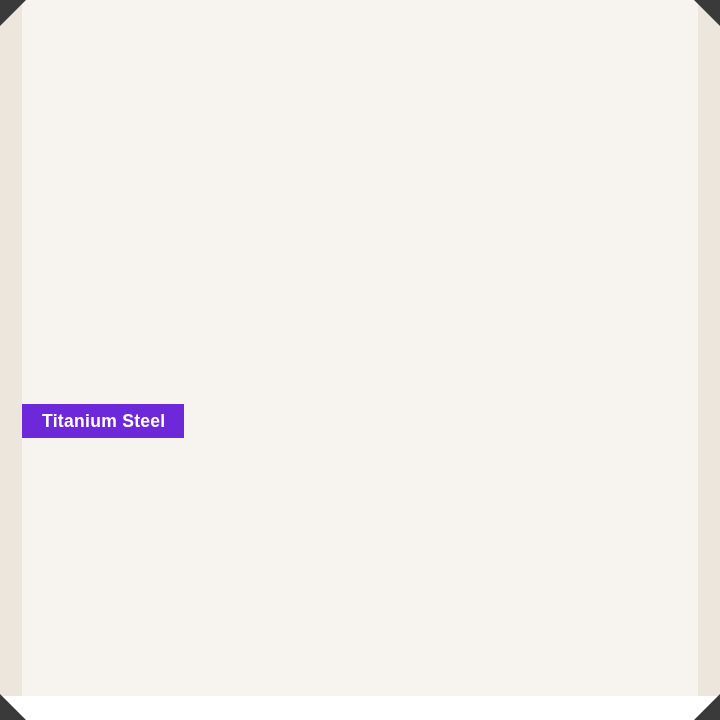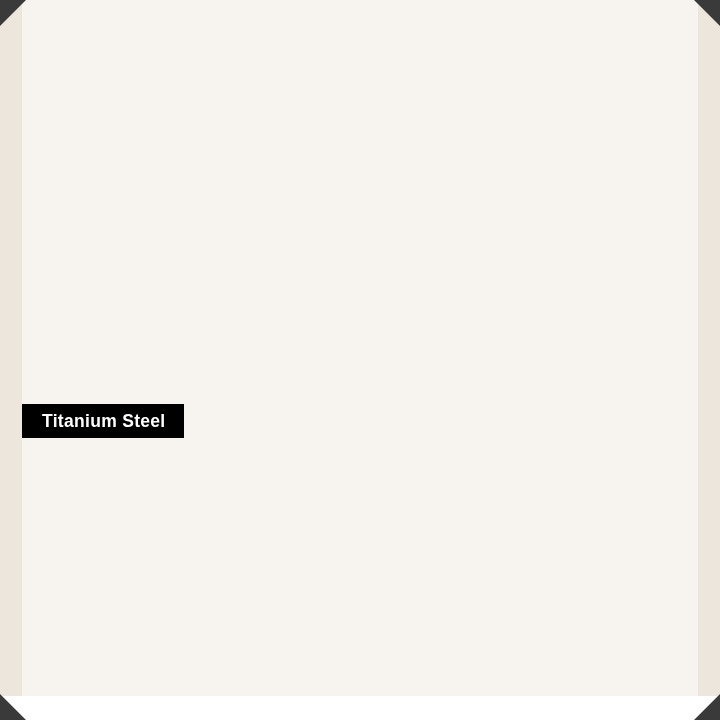--- a/index.html
+++ b/index.html
@@ -163,21 +163,21 @@
     box-shadow: 0 0 1px rgba(0,0,0,0.5);
   }
 
   
   .tag {
     position: absolute;
     left: 22px;
     top: 404px;
     height: 34px;
     padding: 0 18px 0 20px;
-    background: #000000;
+    background: #6d28d9;
     color: #ffffff;
     display: flex;
     align-items: center;
     font-weight: bold;
     font-size: 17.5px;
     letter-spacing: 0.3px;
     z-index: 4;
     justify-content: flex-end;
   }
 

